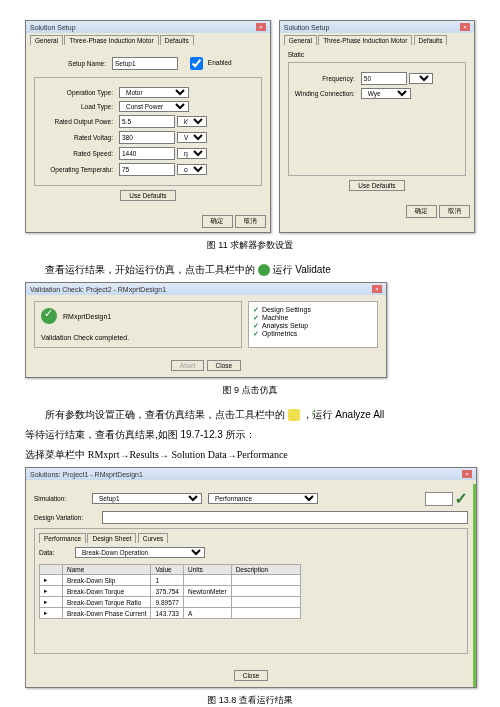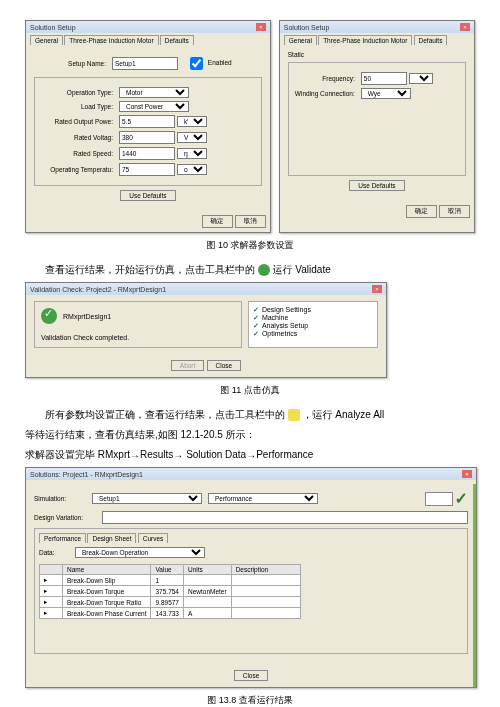--- a/index.html
+++ b/index.html
@@ -267,21 +267,21 @@
         <button class="btn">Use Defaults</button>
       </div>
     </div>
     <div class="btnrow-right">
       <button class="btn">确定</button>
       <button class="btn">取消</button>
     </div>
   </div>
 </div>
 
-<div class="caption">图 10 求解器参数设置</div>
+<div class="caption">图 11 求解器参数设置</div>
 
 <p class="body-text indent">
   <span>查看运行结果，开始运行仿真，点击工具栏中的</span>
   <span class="icon-inline icon-validate"></span>
   <span>运行 Validate</span>
 </p>
 
 <div class="win" style="width:360px;">
   <div class="titlebar">
     <span>Validation Check: Project2 - RMxprtDesign1</span>
@@ -301,31 +301,31 @@
       <div class="small-check">Analysis Setup</div>
       <div class="small-check">Optimetrics</div>
     </div>
   </div>
   <div style="text-align:center;padding:6px;background:#ece9d8;">
     <button class="btn" disabled="" style="color:#999">Abort</button>
     <button class="btn">Close</button>
   </div>
 </div>
 
-<div class="caption">图 11 点击仿真</div>
+<div class="caption">图 9 点击仿真</div>
 
 <p class="body-text indent">
-  <span>所有参数均设置正确，查看运行结果，点击工具栏中的</span>
+  <span>所有参数均设置正确，查看仿真结果，点击工具栏中的</span>
   <span class="icon-inline icon-analyze"></span>
   <span>，运行 Analyze All</span>
 </p>
-<p class="body-text">等待运行结束，查看仿真结果,如图 12.1-20.5 所示：</p>
+<p class="body-text">等待运行结束，查看仿真结果,如图 19.7-12.3 所示：</p>
 <p class="body-text">
-  <span>求解器设置完毕</span>
-  <span style="font-family:Liberation Sans, sans-serif">RMxprt→Results→ Solution  Data→Performance</span>
+  <span>选择菜单栏中</span>
+  <span style="font-family:Liberation Serif, serif">RMxprt→Results→ Solution  Data→Performance</span>
 </p>
 
 <div class="win solutions" style="width:450px;">
   <div class="green-bar"></div>
   <div class="titlebar">
     <span>Solutions: Project1 - RMxprtDesign1</span>
     <span class="btns"><span class="close-x">×</span></span>
   </div>
   <div class="panel-body">
     <div class="fieldrow">

